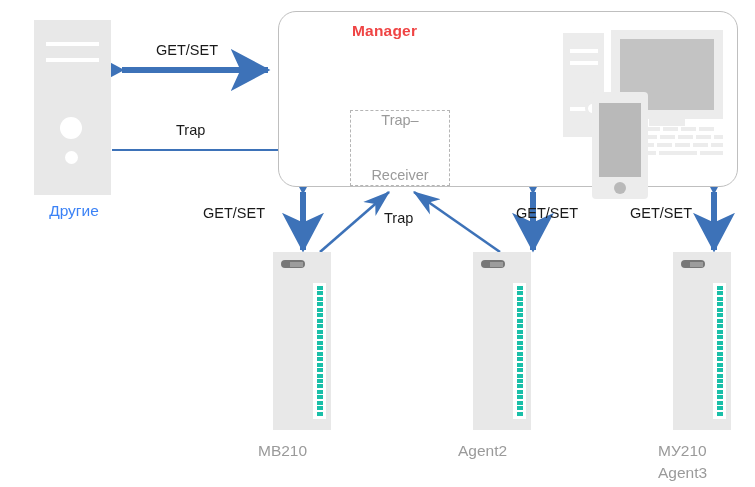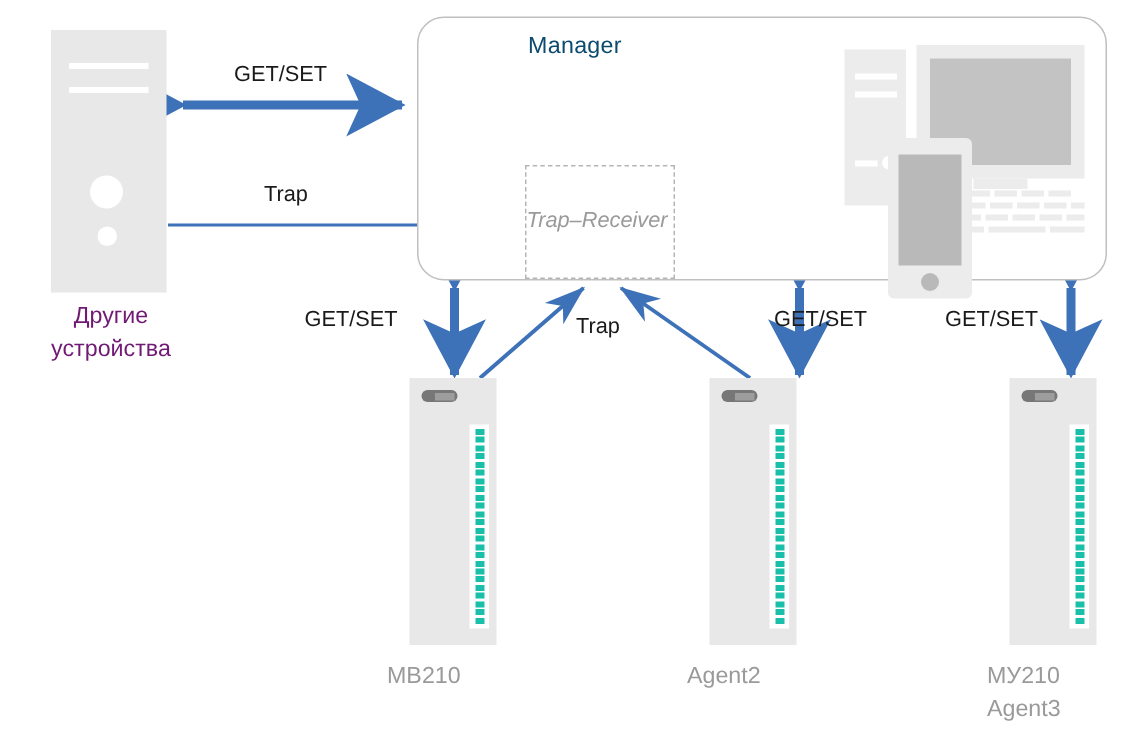--- a/index.html
+++ b/index.html
@@ -35,39 +35,40 @@
     border: 1px solid #bfbfbf;
     border-radius: 18px;
     background: #ffffff;
     box-sizing: border-box;
   }
   .manager-title {
     position: absolute;
     left: 352px;
     top: 22px;
     font-size: 15.5px;
-    color: #0c4a6e;
+    color: #ef4444;
     letter-spacing: 0.2px;
     white-space: nowrap;
+    font-weight: bold;
   }
 
   
   .trap-receiver {
     position: absolute;
     left: 350px;
     top: 110px;
     width: 100px;
     height: 76px;
     border: 1.5px dashed #b5b5b5;
     box-sizing: border-box;
     display: flex;
+    flex-direction: column;
     align-items: center;
-    justify-content: flex-start;
+    justify-content: space-between;
     line-height: 1.32;
-    font-style: italic;
   }
   .trap-receiver span {
     font-size: 14.5px;
     color: #9a9a9a;
     white-space: nowrap;
   }
 
   
   .server-tower {
     position: absolute;
@@ -94,21 +95,21 @@
   .server-dot.d1 { left: 26px; top: 97px; width: 22px; height: 22px; }
   .server-dot.d2 { left: 31px; top: 131px; width: 13px; height: 13px; }
 
   .server-caption {
     position: absolute;
     left: 0px;
     top: 200px;
     width: 148px;
     text-align: center;
     font-size: 15.5px;
-    color: #701a75;
+    color: #3b82f6;
     line-height: 1.42;
   }
   .server-caption span { display: block; white-space: nowrap; }
 
   
   .workstation { position: absolute; left: 563px; top: 30px; width: 160px; height: 134px; }
   .ws-tower {
     position: absolute; left: 0px; top: 3px; width: 41px; height: 104px;
     background: #ececec;
   }
@@ -290,21 +291,20 @@
   </div>
 
   <div class="server-tower">
     <div class="server-line l1"></div>
     <div class="server-line l2"></div>
     <div class="server-dot d1"></div>
     <div class="server-dot d2"></div>
   </div>
   <div class="server-caption">
     <span>Другие</span>
-    <span>устройства</span>
   </div>
 
   <div class="agent" style="left:258px; top:252px;">
     <div class="agent-body">
       <div class="agent-connector"></div>
       <div class="agent-led-strip">
           <div class="agent-led"></div>
           <div class="agent-led"></div>
           <div class="agent-led"></div>
           <div class="agent-led"></div>

